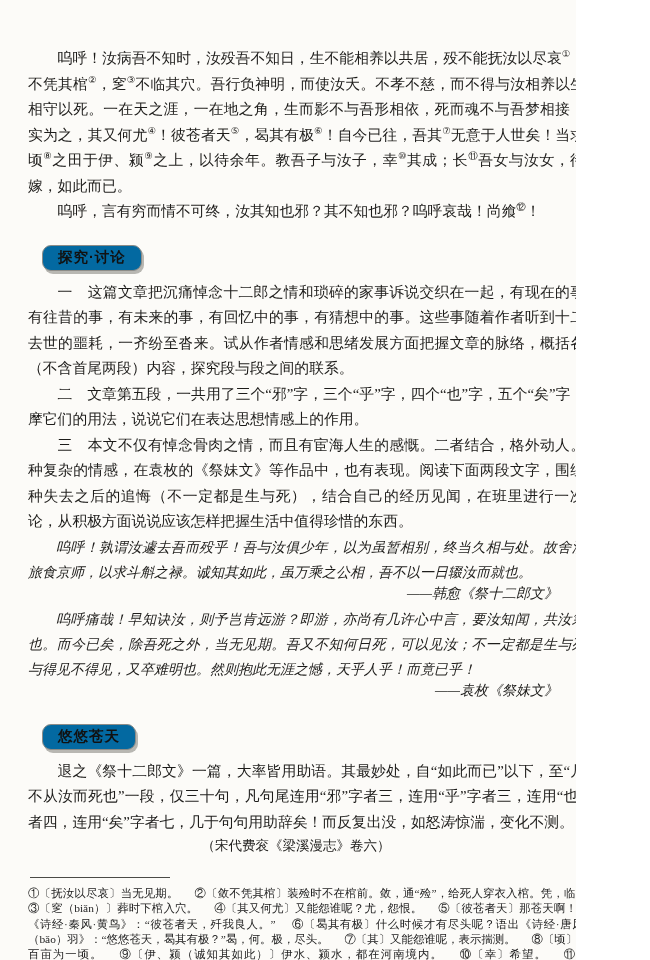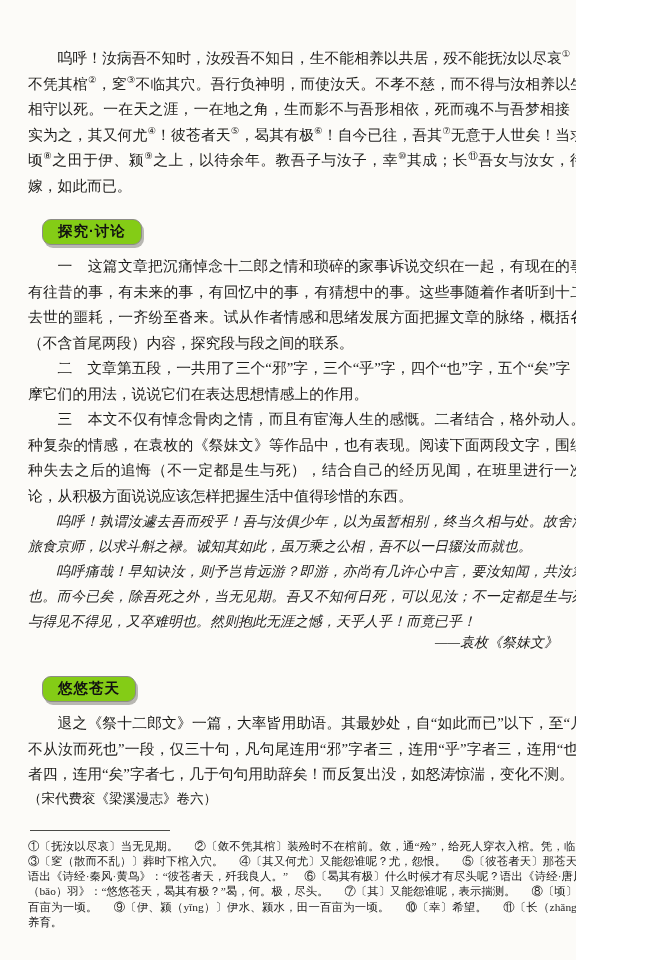--- a/index.html
+++ b/index.html
@@ -13,34 +13,34 @@
   }
   .main-para, .disc-para {
     margin:0; font-size:14.8px; line-height:25.5px;
     text-align:justify; text-indent:2em;
   }
   .main-para sup, .disc-para sup {
     font-size:9.5px; vertical-align:super; line-height:0;
   }
   .badge {
     display:inline-block; margin:20px 0 9px 14px; padding:2px 15px 3px;
-    background:#84cc16; border:1px solid #8d8c88; border-radius:9px;
+    background:#0369a1; border:1px solid #8d8c88; border-radius:9px;
     box-shadow:2px 3px 0 #b8b7b2;
     font-family:"Liberation Sans","DejaVu Sans",sans-serif;
     font-weight:bold; font-size:14.5px; letter-spacing:1px; color:#111;
   }
   .quote-para {
     margin:0; font-size:14px; line-height:25px; font-style:italic;
     text-align:justify; text-indent:2em;
   }
   .quote-src {
     margin:0 42px 4px 0; font-size:14px; font-style:italic; text-align:right;
   }
   .related-src {
-    margin:2px 36px 4px 0; font-size:13.5px; text-align:left;
+    margin:2px 36px 4px 0; font-size:13.5px; text-align:center;
   }
   .fn-rule {
     width:140px; height:0; border:none; border-top:1px solid #4a4a46;
     margin:22px 0 8px 2px;
   }
   .footnotes {
     margin:0; font-size:11.4px; line-height:15.3px; text-align:justify; color:#222;
   }
   .footnotes .fn-item { margin-right:13px; }
   .side-rule {
@@ -70,54 +70,56 @@
   }
 </style>
 </head>
 <body>
 
 <div class="page">
 
   <div class="content">
 
     <p class="main-para">呜呼！汝病吾不知时，汝殁吾不知日，生不能相养以共居，殁不能抚汝以尽哀<sup>①</sup>，敛不凭其棺<sup>②</sup>，窆<sup>③</sup>不临其穴。吾行负神明，而使汝夭。不孝不慈，而不得与汝相养以生，相守以死。一在天之涯，一在地之角，生而影不与吾形相依，死而魂不与吾梦相接，吾实为之，其又何尤<sup>④</sup>！彼苍者天<sup>⑤</sup>，曷其有极<sup>⑥</sup>！自今已往，吾其<sup>⑦</sup>无意于人世矣！当求数顷<sup>⑧</sup>之田于伊、颍<sup>⑨</sup>之上，以待余年。教吾子与汝子，幸<sup>⑩</sup>其成；长<sup>⑪</sup>吾女与汝女，待其嫁，如此而已。</p>
+    <p class="main-para">呜呼，言有穷而情不可终，汝其知也邪？其不知也邪？呜呼哀哉！尚飨<sup>⑫</sup>！</p>
 
     <div>
       <span class="badge">探究·讨论</span>
       <p class="disc-para">一　这篇文章把沉痛悼念十二郎之情和琐碎的家事诉说交织在一起，有现在的事，有往昔的事，有未来的事，有回忆中的事，有猜想中的事。这些事随着作者听到十二郎去世的噩耗，一齐纷至沓来。试从作者情感和思绪发展方面把握文章的脉络，概括各段（不含首尾两段）内容，探究段与段之间的联系。</p>
       <p class="disc-para">二　文章第五段，一共用了三个“邪”字，三个“乎”字，四个“也”字，五个“矣”字，揣摩它们的用法，说说它们在表达思想情感上的作用。</p>
       <p class="disc-para">三　本文不仅有悼念骨肉之情，而且有宦海人生的感慨。二者结合，格外动人。这种复杂的情感，在袁枚的《祭妹文》等作品中，也有表现。阅读下面两段文字，围绕这种失去之后的追悔（不一定都是生与死），结合自己的经历见闻，在班里进行一次讨论，从积极方面说说应该怎样把握生活中值得珍惜的东西。</p>
 
       <blockquote style="margin:0">
         <p class="quote-para">呜呼！孰谓汝遽去吾而殁乎！吾与汝俱少年，以为虽暂相别，终当久相与处。故舍汝而旅食京师，以求斗斛之禄。诚知其如此，虽万乘之公相，吾不以一日辍汝而就也。</p>
+        <p class="quote-src">——韩愈《祭十二郎文》</p>
       </blockquote>
       <blockquote style="margin:0">
         <p class="quote-para">呜呼痛哉！早知诀汝，则予岂肯远游？即游，亦尚有几许心中言，要汝知闻，共汝筹画也。而今已矣，除吾死之外，当无见期。吾又不知何日死，可以见汝；不一定都是生与死，与得见不得见，又卒难明也。然则抱此无涯之憾，天乎人乎！而竟已乎！</p>
         <p class="quote-src">——袁枚《祭妹文》</p>
       </blockquote>
     </div>
 
     <div>
       <span class="badge">悠悠苍天</span>
       <p class="disc-para">退之《祭十二郎文》一篇，大率皆用助语。其最妙处，自“如此而已”以下，至“几何不从汝而死也”一段，仅三十句，凡句尾连用“邪”字者三，连用“乎”字者三，连用“也”字者四，连用“矣”字者七，几于句句用助辞矣！而反复出没，如怒涛惊湍，变化不测。</p>
       <p class="related-src">（宋代费衮《梁溪漫志》卷六）</p>
     </div>
 
     <hr class="fn-rule">
 
     <p class="footnotes">
       <span class="fn-item">①〔抚汝以尽哀〕当无见期。</span>
       <span class="fn-item">②〔敛不凭其棺〕装殓时不在棺前。敛，通“殓”，给死人穿衣入棺。凭，临。</span>
-      <span class="fn-item">③〔窆（散而不乱）〕葬时下棺入穴。</span>
+      <span class="fn-item">③〔窆（biǎn）〕葬时下棺入穴。</span>
       <span class="fn-item">④〔其又何尤〕又能怨谁呢？尤，怨恨。</span>
       <span class="fn-item">⑤〔彼苍者天〕那苍天啊！语出《诗经·秦风·黄鸟》：“彼苍者天，歼我良人。”</span>
       <span class="fn-item">⑥〔曷其有极〕什么时候才有尽头呢？语出《诗经·唐风·鸨（bǎo）羽》：“悠悠苍天，曷其有极？”曷，何。极，尽头。</span>
       <span class="fn-item">⑦〔其〕又能怨谁呢，表示揣测。</span>
       <span class="fn-item">⑧〔顷〕田一百亩为一顷。</span>
-      <span class="fn-item">⑨〔伊、颍（yǐng）〕伊水、颍水，田一百亩为一顷。</span>
+      <span class="fn-item">⑨〔伊、颍（诚知其如此）〕伊水、颍水，都在河南境内。</span>
       <span class="fn-item">⑩〔幸〕希望。</span>
       <span class="fn-item">⑪〔长（zhǎng）〕养育。</span>
       
     </p>
 
   </div>
 
   <div class="side-rule"></div>
 
   <div class="unit-badge">

